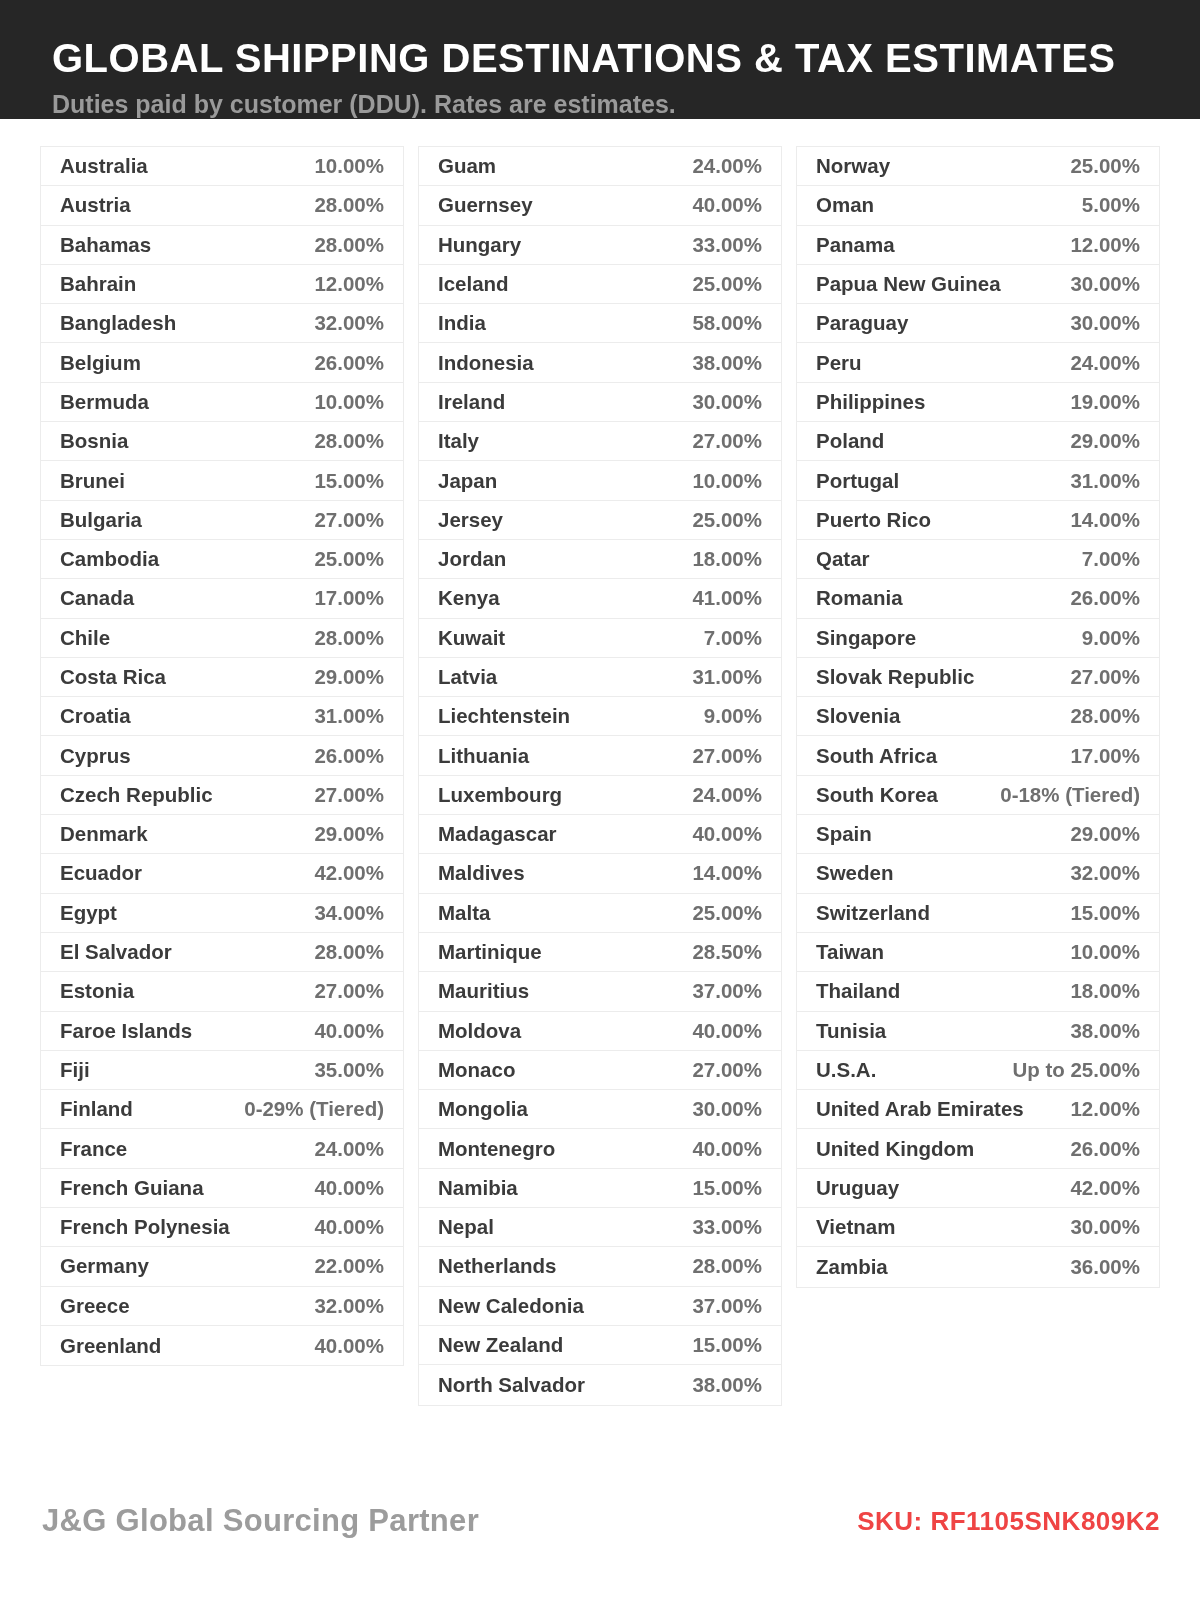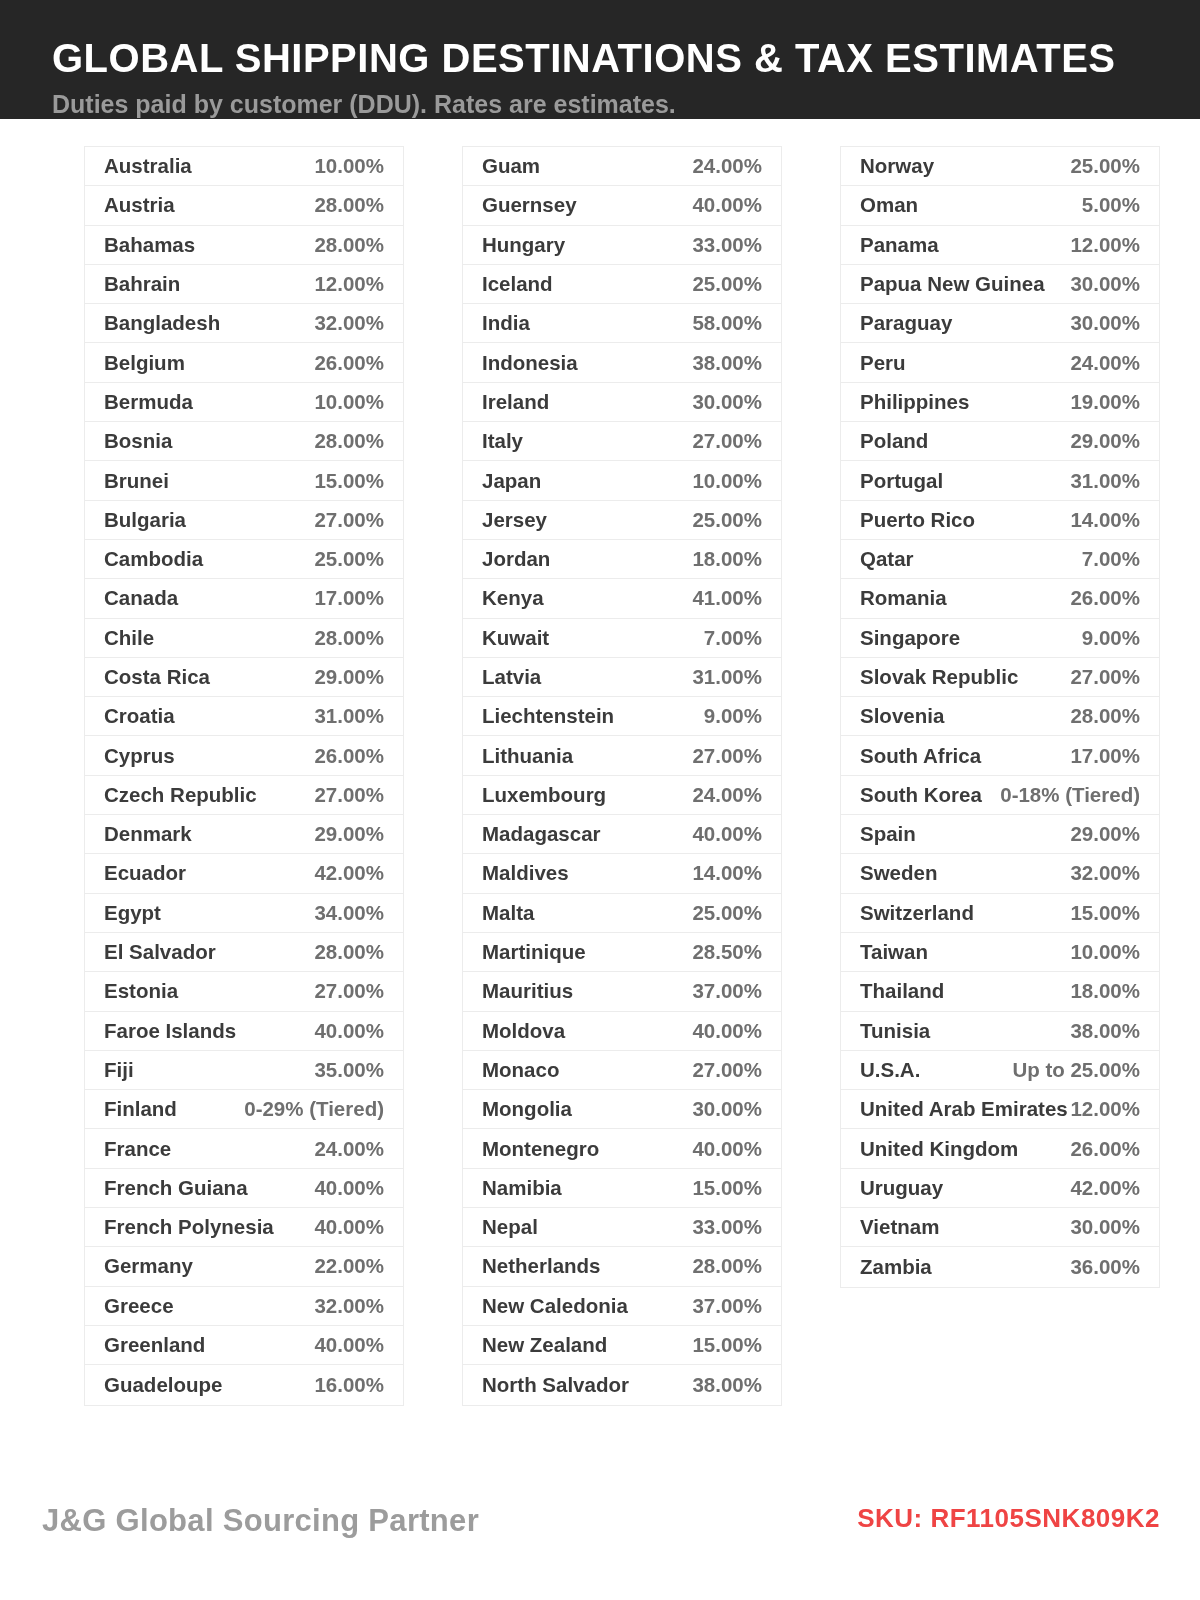--- a/index.html
+++ b/index.html
@@ -31,21 +31,20 @@
   .table-wrap {
     margin: 27px 40px 0 40px;
     display: grid;
     grid-template-columns: repeat(3, 1fr);
     gap: 14px;
     align-items: start;
   }
   .col {
     border: 1px solid #ececec;
     background: #ffffff;
-    margin-left: 44px;
   }
   .row {
     height: 39.3px;
     display: flex;
     align-items: center;
     justify-content: space-between;
     padding: 0 19px;
     border-bottom: 1px solid #ececec;
     background: #ffffff;
   }
@@ -63,21 +62,21 @@
     white-space: nowrap;
     text-align: right;
   }
   .footer {
     position: absolute;
     left: 0; right: 0;
     top: 1503px;
     padding: 0 40px 0 42px;
     display: flex;
     justify-content: space-between;
-    align-items: flex-start;
+    align-items: center;
   }
   .brand {
     color: #9c9c9c;
     font-size: 31px;
     font-weight: 700;
     letter-spacing: 0.3px;
   }
   .sku {
     color: #ef4444;
     font-size: 26px;
@@ -212,24 +211,20 @@
         <span class="rate">22.00%</span>
       </div>
       <div class="row">
         <span class="country">Greece</span>
         <span class="rate">32.00%</span>
       </div>
       <div class="row">
         <span class="country">Greenland</span>
         <span class="rate">40.00%</span>
       </div>
-      <div class="row">
-        <span class="country">Guadeloupe</span>
-        <span class="rate">16.00%</span>
-      </div>
     </div>
   <div class="col">
       <div class="row">
         <span class="country">Guam</span>
         <span class="rate">24.00%</span>
       </div>
       <div class="row">
         <span class="country">Guernsey</span>
         <span class="rate">40.00%</span>
       </div>

